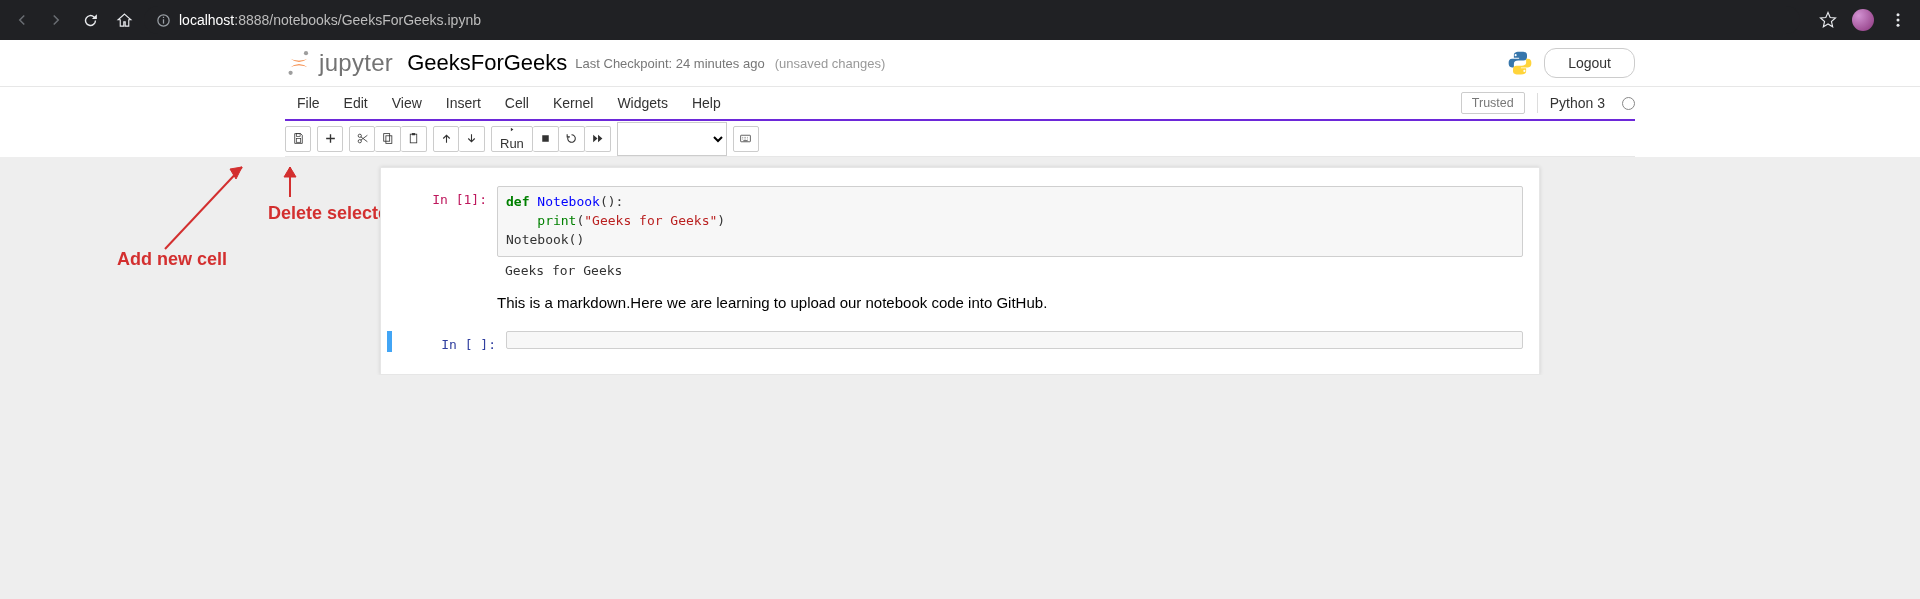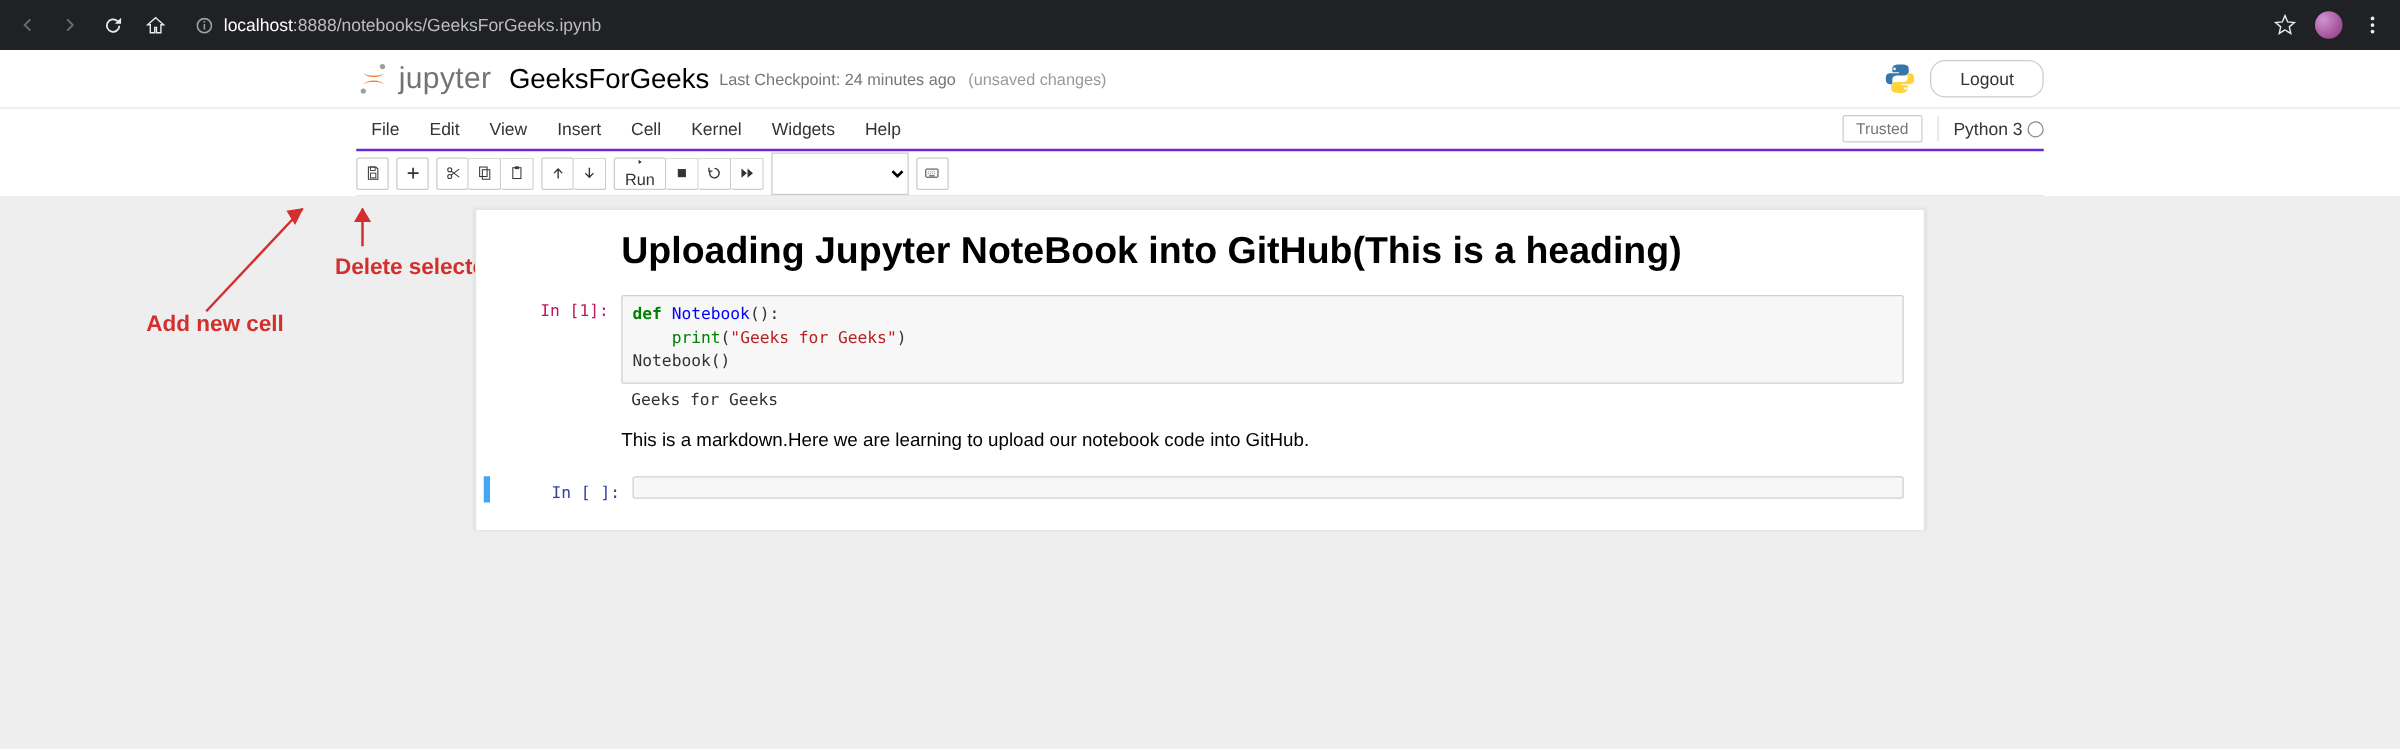--- a/index.html
+++ b/index.html
@@ -71,21 +71,21 @@
   
   .bordered { border-top:1px solid #e7e7e7;}
   .menubar {
     display:flex; align-items:center; height:34px;
     border-bottom:2px solid #6d28d9;
   }
   .menu-item { padding: 0 12px; font-size:14px; color:#333; cursor:pointer; line-height:34px;}
   .menu-right { margin-left:auto; display:flex; align-items:center; gap: 12px;}
   .trusted-btn { border:1px solid #ccc; background:#fff; color:#777; font-size:12.5px; padding:3px 10px; border-radius:2px;}
   .sep { width:1px; height:20px; background:#ddd;}
-  .kernel-name { font-size:14px; color:#333; display:flex; align-items:center; gap:4px;}
+  .kernel-name { font-size:14px; color:#333; display:flex; align-items:center; gap:17px;}
   .kernel-dot { width:13px; height:13px; border:1px solid #888; border-radius:50%;}
   
   .toolbar {
     display:flex; align-items:center; height:36px; gap:6px;
     border-bottom:1px solid #e7e7e7; padding: 4px 0;
   }
   .btn {
     height:26px; min-width:26px; border:1px solid #ccc; background:#fff;
     border-radius:2px; display:flex; align-items:center; justify-content:center;
     cursor:pointer; font-size:12px; color:#333; padding:0 4px;
@@ -338,23 +338,20 @@
     <polygon points="290,10 284,20 296,20"></polygon>
   </svg>
   <div class="annotation" style="left:117px; top:92px;text-align:right;">Add new cell</div>
   <div class="annotation" style="left:268px; top:46px;">Delete selected cell</div>
 </div>
 
 <div class="nb-container">
 
   <div class="cell">
     <div class="prompt"></div>
-    <div class="cell-body rendered">
-      <h1>Uploading Jupyter NoteBook into GitHub(This is a heading)</h1>
-    </div>
   </div>
 
   <div class="cell">
     <div class="prompt">In [1]:</div>
     <div class="cell-body">
       <div class="input-area"><span class="kw">def</span> <span class="fn">Notebook</span><span>():</span>
 <span>    </span><span class="built">print</span><span>(</span><span class="str">"Geeks for Geeks"</span><span>)</span>
 <span>Notebook()</span></div>
       <div class="output-area">Geeks for Geeks</div>
     </div>

